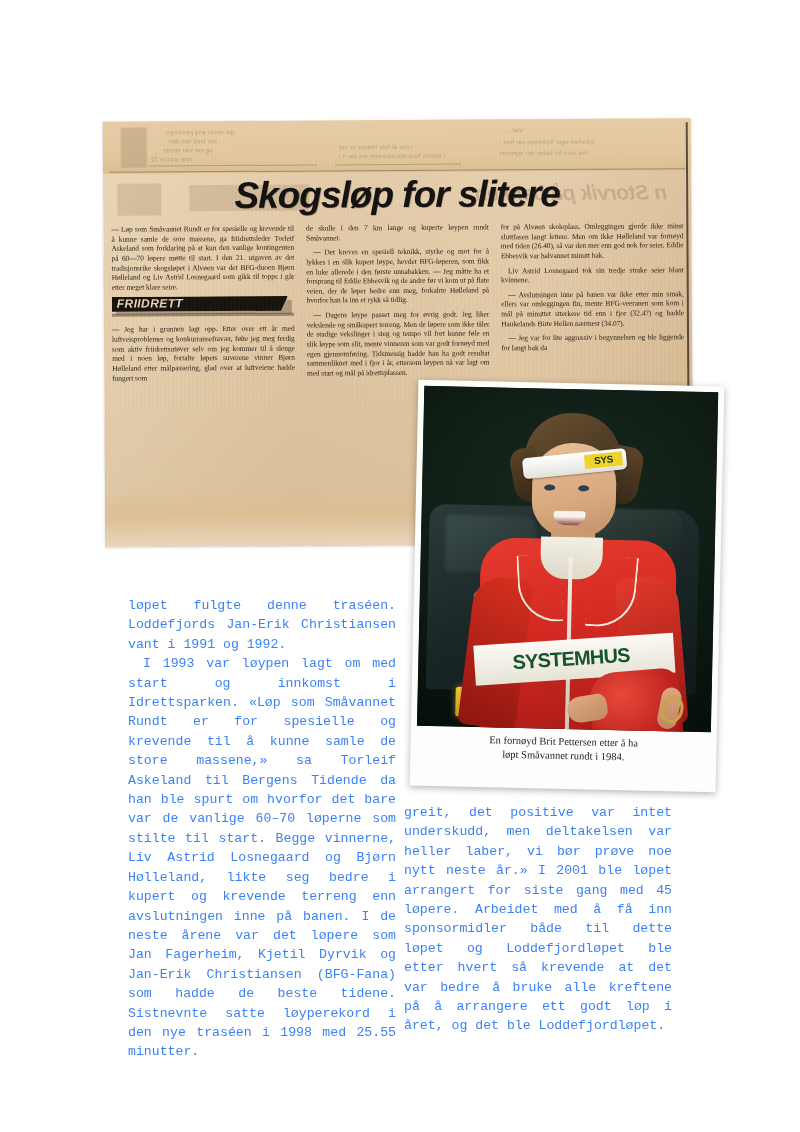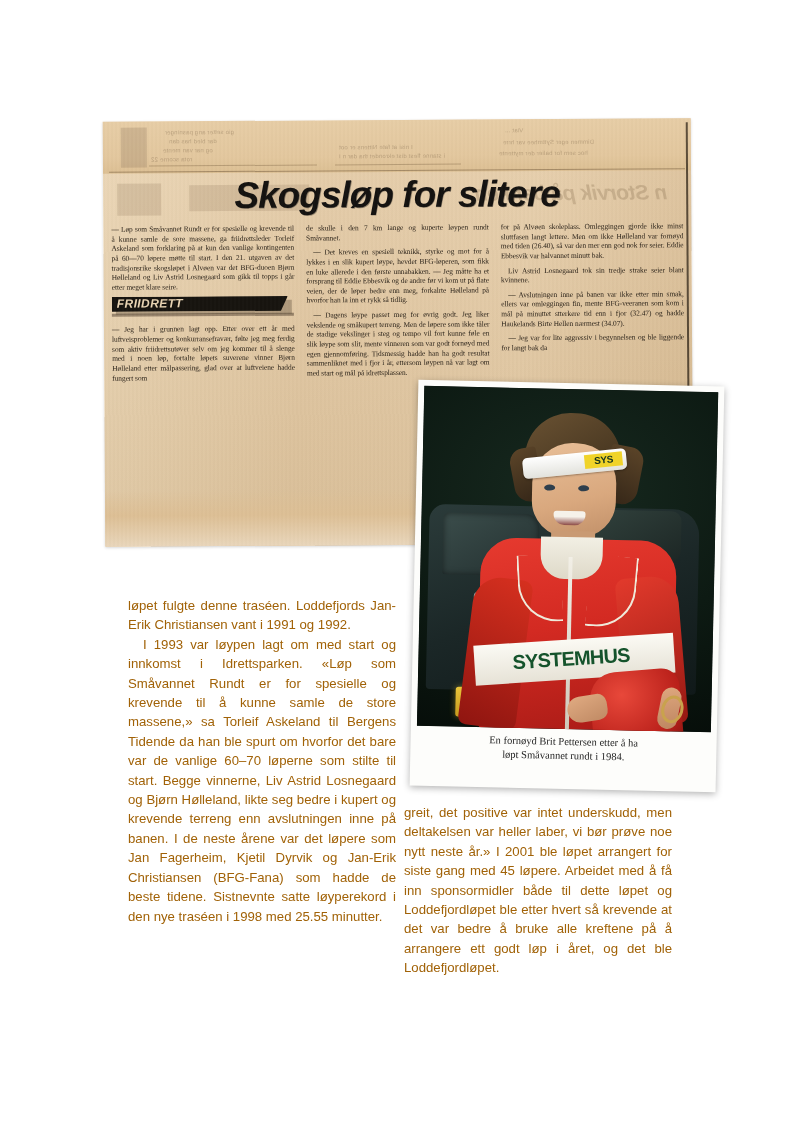--- a/index.html
+++ b/index.html
@@ -402,24 +402,24 @@
     position:absolute; left: 196px; top: 278px;
     width: 20px; height: 42px;
     background: linear-gradient(160deg,#dfa87f,#bd8560);
     border-radius: 10px;
     transform: rotate(10deg);
   }
 
   
   .body-col {
     position: absolute;
-    font-family: Liberation Sans, sans-serif;
+    font-family: Liberation Mono, monospace;
     font-size: 13.2px;
     line-height: 1.47;
-    color: #a16207;
+    color: #3b82f6;
     text-align: justify;
     text-justify: inter-word;
     hyphens: manual;
   }
   .body-col p { margin: 0; }
   .body-col p.ind { text-indent: 15px; }
   #body-left  { left: 128px; top: 596px; width: 268px; }
   #body-right { left: 404px; top: 803px; width: 268px; }
 
   

